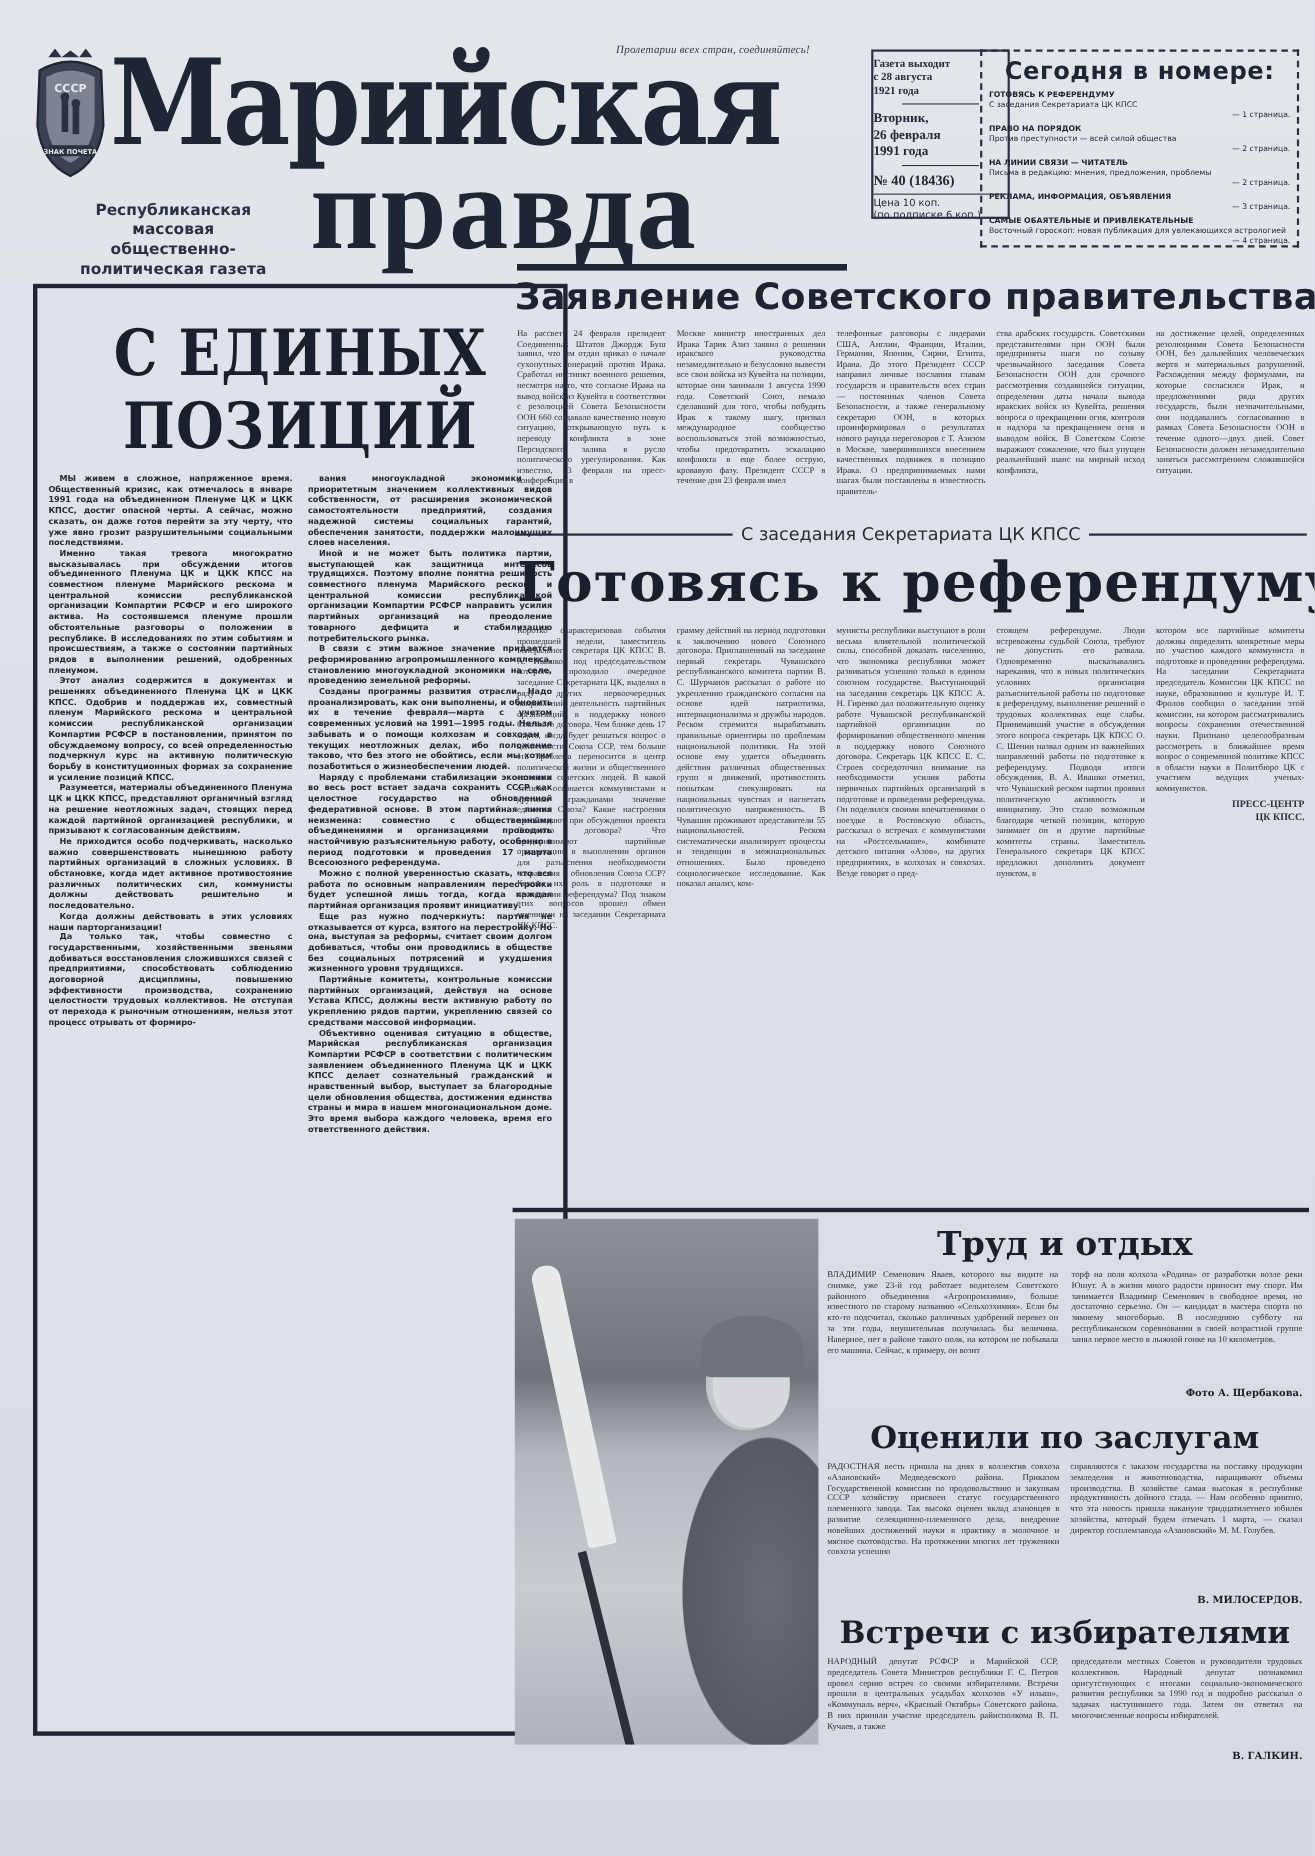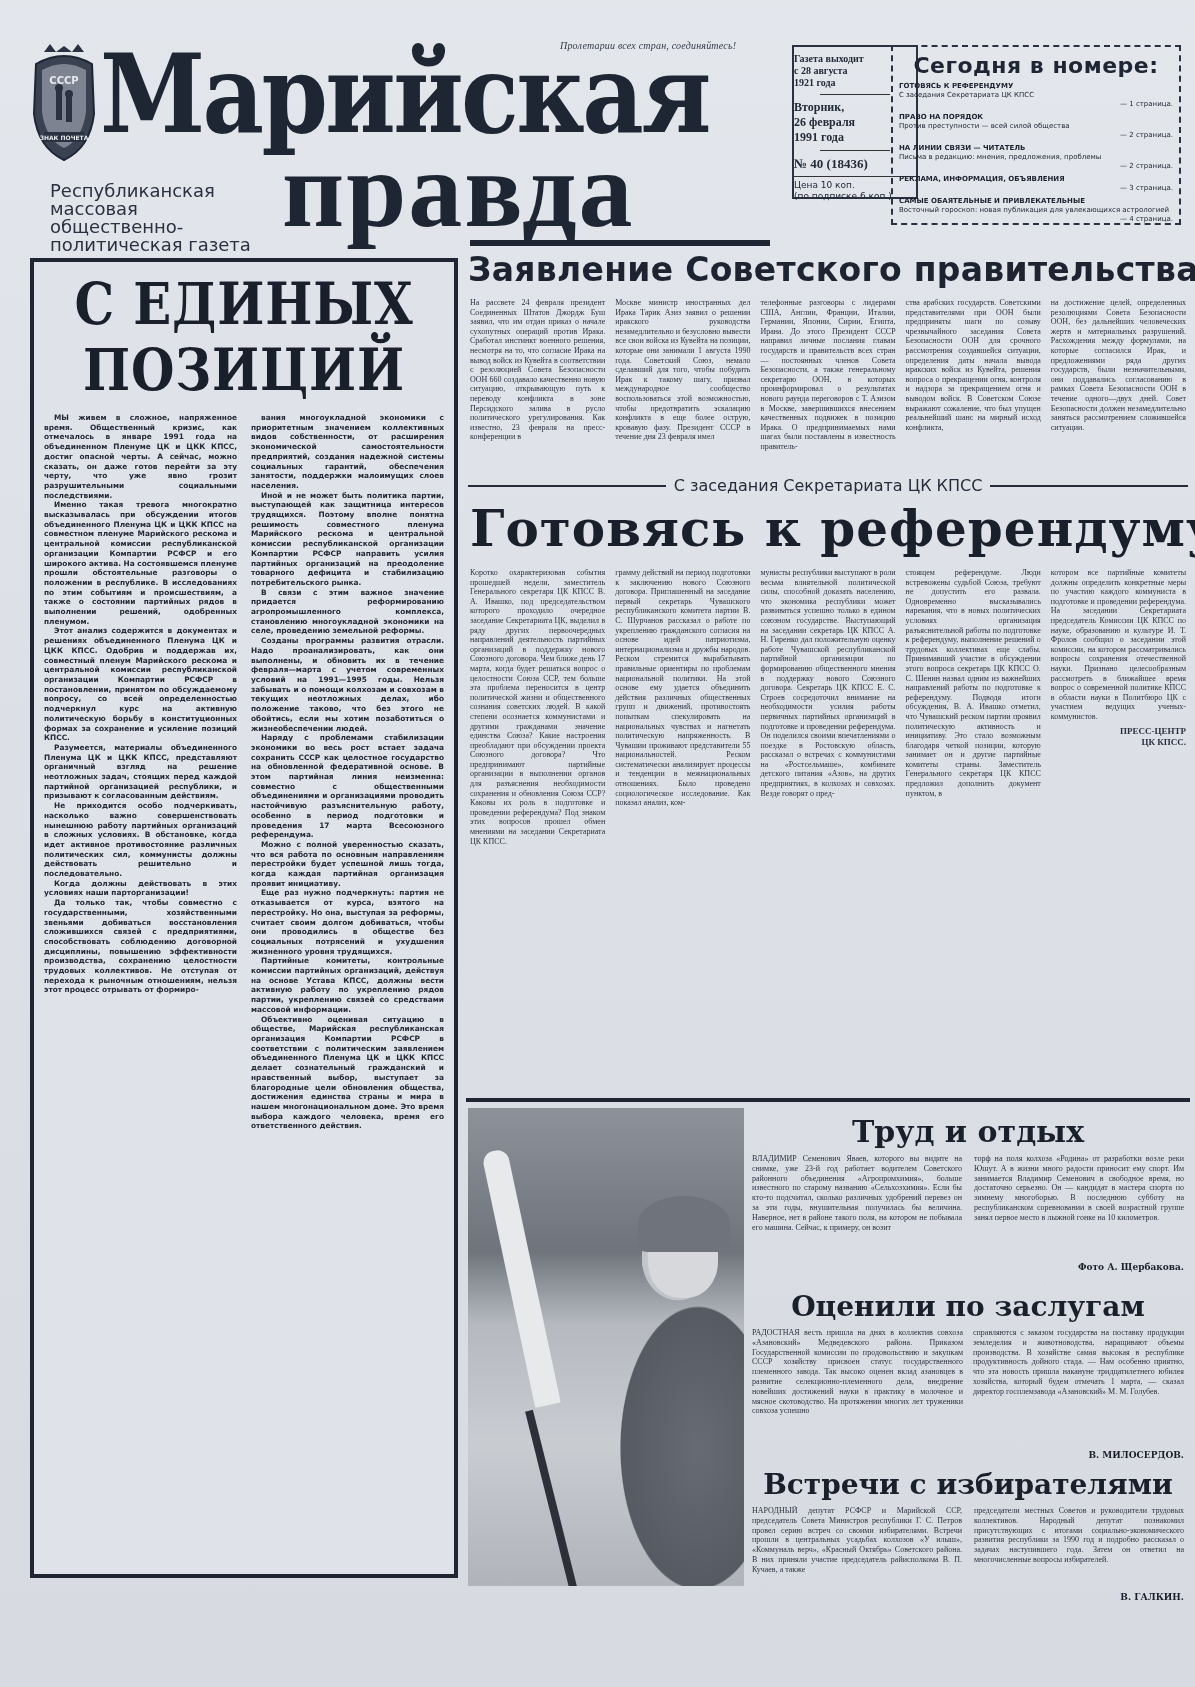--- a/index.html
+++ b/index.html
@@ -29,23 +29,23 @@
     font-size:108px; line-height:100px; letter-spacing:-3px;
     color:#1e2533; transform:scaleX(0.88); transform-origin:left top;
   }
   .title-line2 {
     position:absolute; left:282px; top:140px;
     font-family:Liberation Serif, serif; font-weight:bold;
     font-size:108px; line-height:100px; letter-spacing:2px;
     color:#1e2533; transform:scaleX(1.0); transform-origin:left top;
   }
   .subtitle {
-    position:absolute; left:50px; top:182px; width:215px; text-align:left;
-    font-family:"DejaVu Sans", sans-serif; font-size:18px; line-height:18px;
-    color:#2a3140; font-weight:normal;
+    position:absolute; left:50px; top:182px; width:215px; text-align:center;
+    font-family:"DejaVu Sans", sans-serif; font-size:14px; line-height:18px;
+    color:#2a3140; font-weight:bold;
   }
   .datebox {
     position:absolute; left:753px; top:45px; width:122px; height:150px;
     border:2px solid #2a3140; text-align:left;
     font-family:"Liberation Serif", serif; color:#232a38;margin-left:39px;
   }
   .datebox .small { font-size:10px; line-height:12px; font-weight:bold; margin-top:6px;}
   .datebox .rule { width:70px; height:1px; background:#333; margin:5px auto; }
   .datebox .day { font-size:12px; font-weight:bold; line-height:15px; }
   .datebox .num { font-size:13px; font-weight:bold; }
@@ -58,22 +58,22 @@
   .contents h2 {
     margin:6px 0 4px 0; font-size:22px; font-weight:bold; text-align:center;
     color:#1e2533; letter-spacing:0.5px;
   }
   .contents .item { margin-bottom:4px; }
   .contents .item .head { font-size:7px; font-weight:bold; line-height:9px; }
   .contents .item .sub { font-size:7px; line-height:9px; }
   .contents .item .pg { font-size:7px; text-align:right; line-height:9px; }
   
   .leftbox {
-    position:absolute; left:30px; top:258px; width:428px; height:1320px;
-    border:4px solid #1f2533; box-sizing:border-box; padding:9px 10px;
+    position:absolute; left:30px; top:258px; width:486px; height:1320px;
+    border:4px solid #1f2533; box-sizing:border-box; padding:26px 10px;
     background:#dfe3e9;
   }
   .leftbox h1 {
     margin:0 0 10px 0; font-family:"DejaVu Serif", serif; font-weight:bold;
     font-size:58px; line-height:66px; text-align:center; letter-spacing:1px;
     transform:scaleX(0.86); color:#1a1f2c;
   }
   .cols2 { display:flex; gap:14px; }
   .cols2 .col { flex:1; font-family:"DejaVu Sans", sans-serif; font-size:7.4px; line-height:9.7px; text-align:justify; color:#242a37; font-weight:bold; }
   .col p { margin:0; text-indent:10px; }

